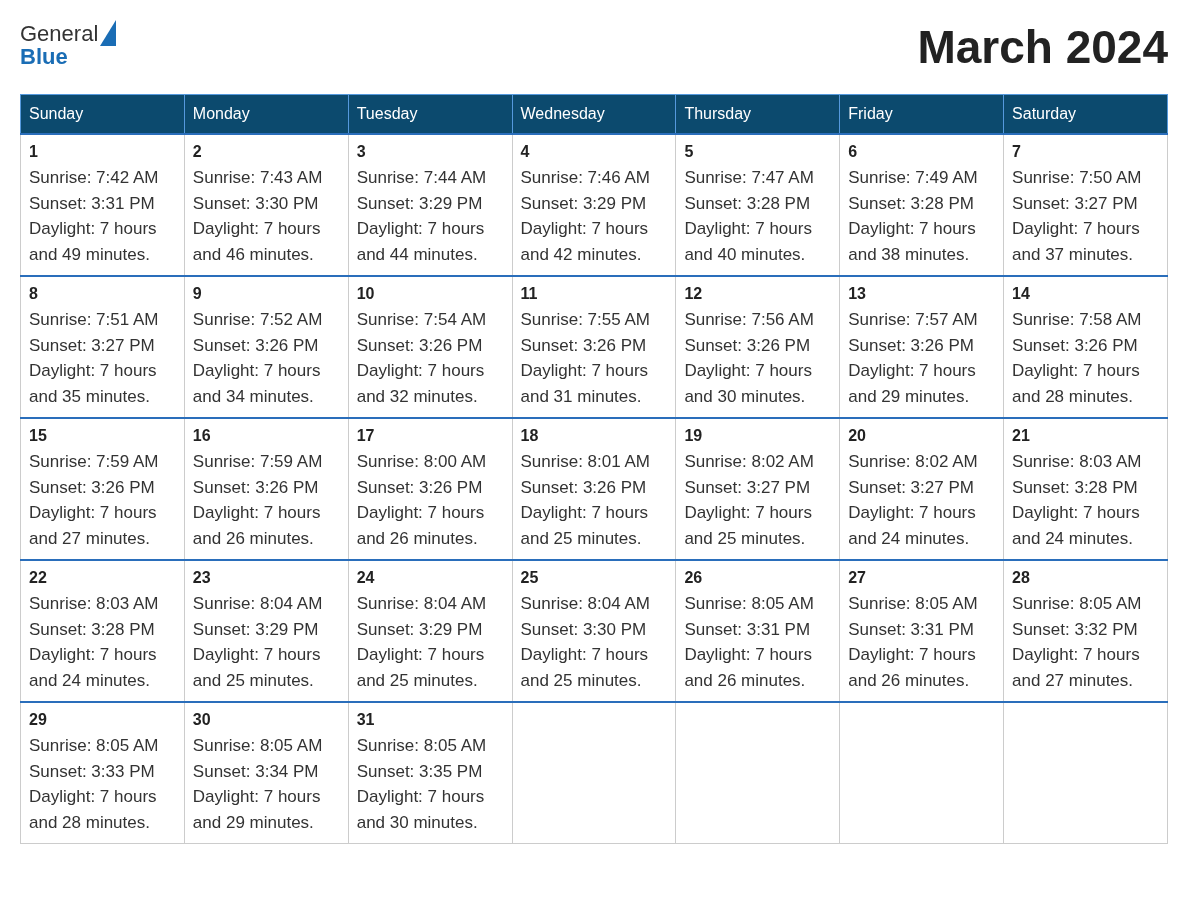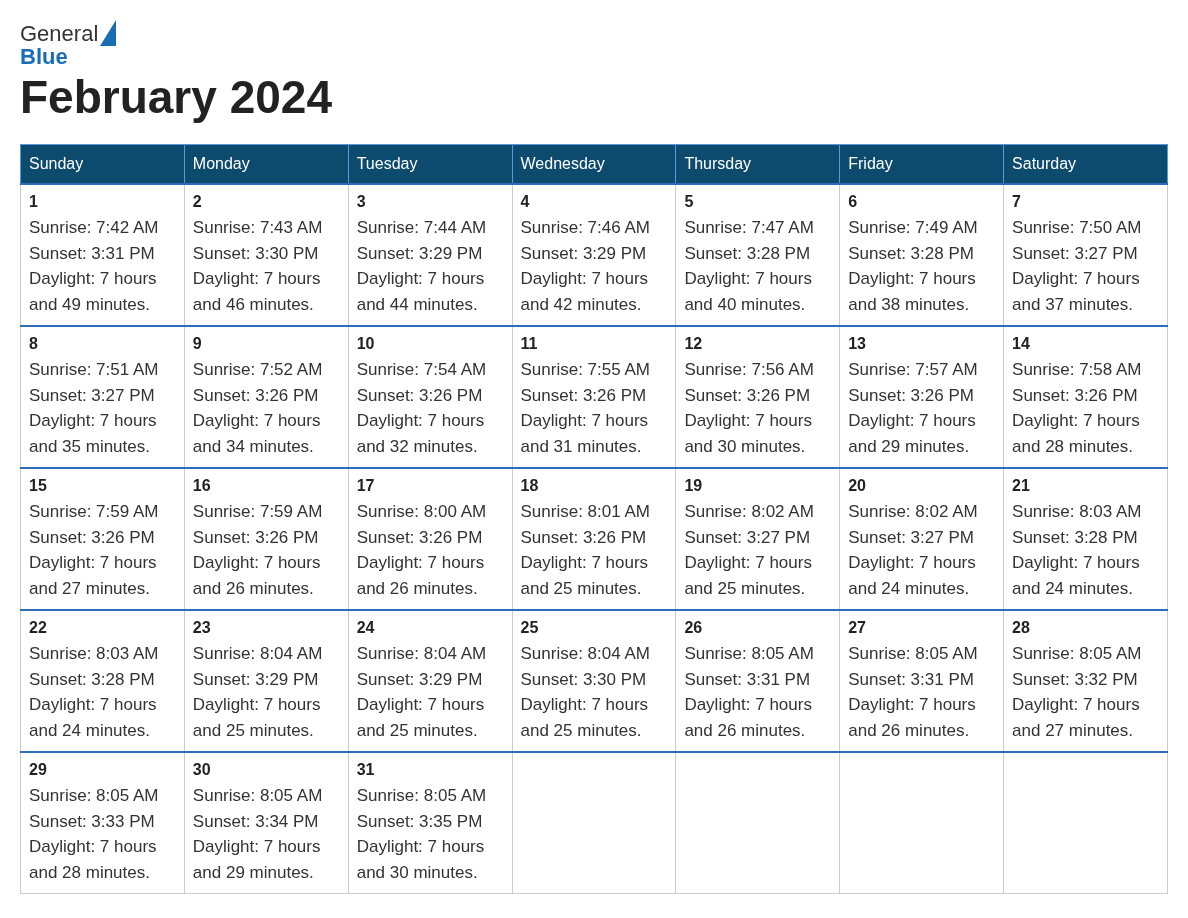--- a/index.html
+++ b/index.html
@@ -8,21 +8,20 @@
       font-family: Arial, sans-serif;
       padding: 20px;
       width: 1188px;
       min-height: 918px;
     }
     .header-area {
       display: flex;
       justify-content: space-between;
       align-items: flex-start;
       margin-bottom: 20px;
-      flex-direction: column;
     }
     .logo {
       display: flex;
       align-items: center;
       gap: 4px;
     }
     .logo-text-general {
       font-size: 22px;
       color: #333;
       font-weight: normal;
@@ -96,21 +95,21 @@
       <div style="display:flex; align-items:center;">
         <span class="logo-text-general">General</span>
         <div style="position:relative; display:inline-block; margin-left:2px;">
           <div style="width:0;height:0;border-left:16px solid transparent;border-right:0;border-bottom:26px solid #1a6db5;display:inline-block;vertical-align:middle;margin-bottom:2px;"></div>
         </div>
       </div>
       <span class="logo-text-blue" style="margin-top:-4px; ">Blue</span>
     </div>
   </div>
   <div class="title-area">
-    <div class="month-title">February 2024</div>
+    <div class="month-title">March 2024</div>
   </div>
 </div>
 
 <table class="calendar-table">
   <thead>
     <tr>
       <th>Sunday</th>
       <th>Monday</th>
       <th>Tuesday</th>
       <th>Wednesday</th>

